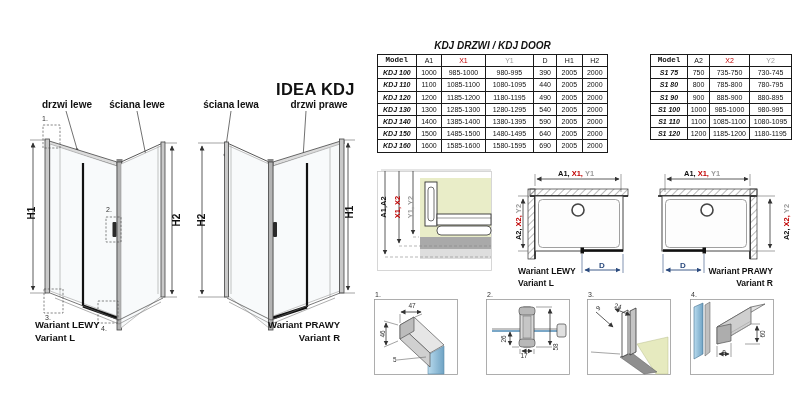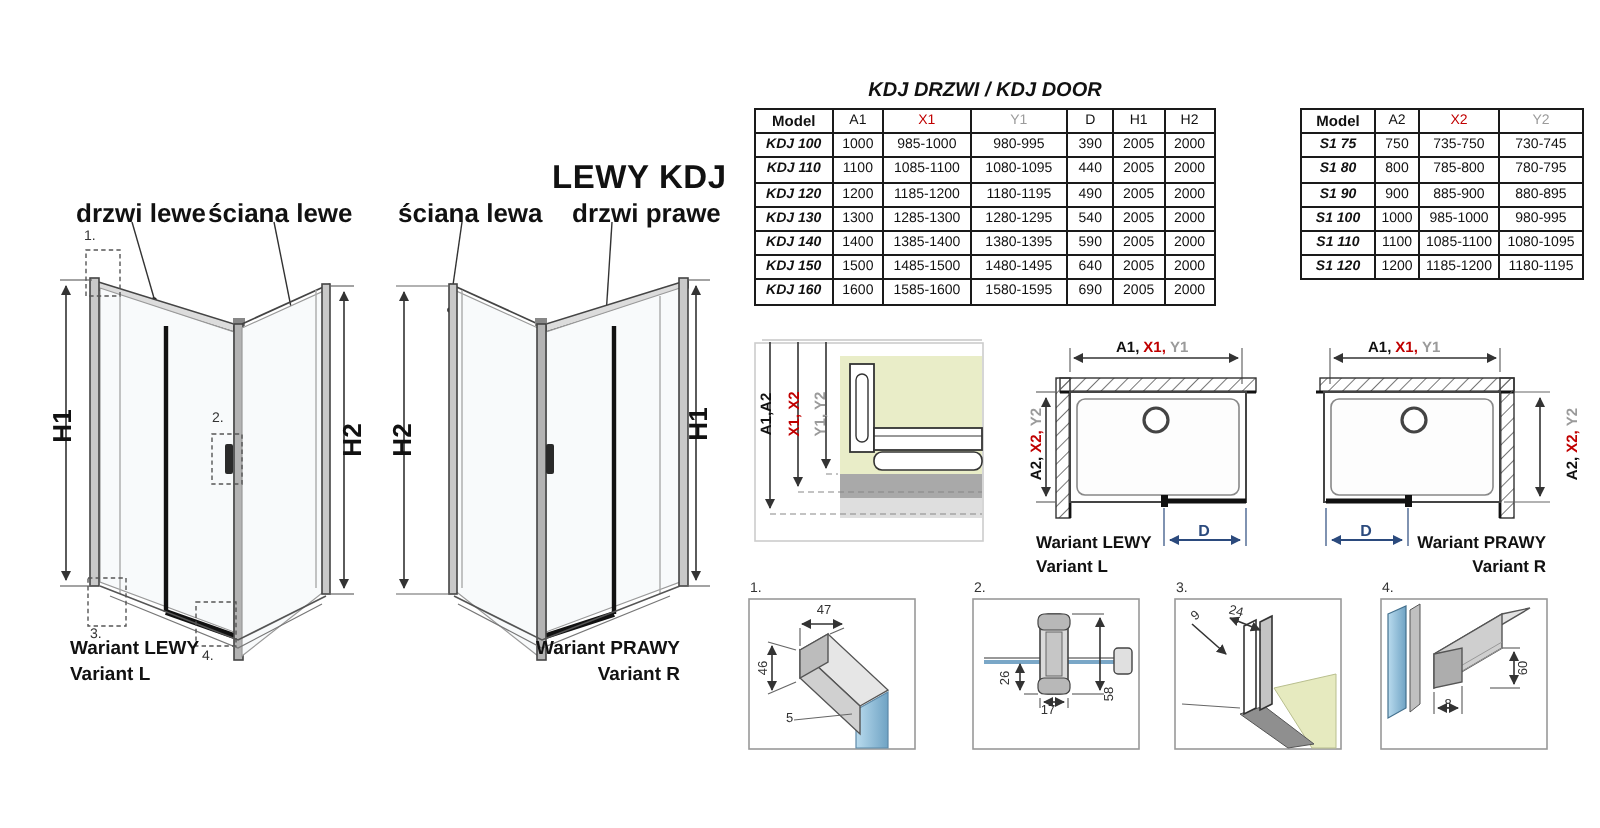--- a/index.html
+++ b/index.html
@@ -1,38 +1,38 @@
 <!DOCTYPE html>
 <html><head>
 <meta charset="utf-8">
 <style>
   html,body{margin:0;padding:0;background:#fff;}
   #page{position:relative;width:800px;height:414px;background:#fff;overflow:hidden;
         font-family:"Liberation Sans",sans-serif;color:#111;}
   .abs{position:absolute;}
-  .lbl{font-weight:bold;font-size:13px;white-space:nowrap;color:#111;}
+  .lbl{font-weight:bold;font-size:10px;white-space:nowrap;color:#111;}
   .cap{font-weight:bold;font-size:9.5px;white-space:nowrap;color:#111;}
   .cap2{font-weight:bold;font-size:8.5px;white-space:nowrap;color:#111;}
   .co{font-size:7px;color:#333;white-space:nowrap;}
   .ddim{font-size:6.5px;color:#333;white-space:nowrap;}
   .c{text-align:center;}
   .r{text-align:right;}
   .rot{transform:translate(-50%,-50%) rotate(-90deg);transform-origin:center;white-space:nowrap;}
   .rotc{position:absolute;}
   .title{font-weight:bold;font-size:16.5px;letter-spacing:0.3px;}
   .red{color:#c00000;}
   .gry{color:#9b9b9b;}
   .nvy{color:#2b4a7d;font-weight:bold;font-size:8px;}
   .dimlbl{font-weight:bold;font-size:7.5px;white-space:nowrap;display:flex;gap:2px;}
   .ttl{font-style:italic;font-weight:bold;font-size:10px;text-align:center;margin-bottom:3px;white-space:nowrap;}
   table.t{border-collapse:collapse;table-layout:fixed;width:100%;}
   table.t td,table.t th{border:1px solid #1a1a1a;font-size:7px;text-align:center;
        padding:0 1px;height:11.2px;line-height:1;overflow:hidden;white-space:nowrap;}
   table.t th{font-weight:normal;}
-  table.t th.b{font-weight:bold;font-size:7.5px;}
+  table.t th.b{font-weight:bold;font-size:7.5px;font-family:Liberation Mono, monospace;}
   table.t td.mod{font-weight:bold;font-style:italic;}
   svg .ln{stroke:#333;stroke-width:0.7;}
   svg .xln{stroke:#666;stroke-width:0.6;}
   svg .dln{stroke:#333;stroke-width:0.8;fill:none;}
   svg .nln{stroke:#2b4a7d;stroke-width:0.6;}
   svg .ndln{stroke:#2b4a7d;stroke-width:0.9;}
   svg .dash{fill:none;stroke:#555;stroke-width:0.7;stroke-dasharray:2.2,1.6;}
   svg .gdash{stroke:#888;stroke-width:0.6;stroke-dasharray:3,2;}
   svg .box{fill:#fff;stroke:#999;stroke-width:0.8;}
 </style>
@@ -116,21 +116,21 @@
   <line class="dln" x1="7" y1="61" x2="7" y2="209" marker-start="url(#mB)" marker-end="url(#mB)"></line>
   <line class="xln" x1="149" y1="55" x2="160" y2="55"></line>
       <line class="xln" x1="145" y1="208" x2="160" y2="208"></line>
   <line class="dln" x1="153" y1="58" x2="153" y2="205" marker-start="url(#mB)" marker-end="url(#mB)"></line>
 </svg>
 
 <div class="abs lbl c" style="left:38px;top:99px;width:58px">drzwi lewe</div>
 <div class="abs lbl c" style="left:104px;top:99px;width:66px">ściana lewe</div>
 <div class="abs lbl c" style="left:199px;top:99px;width:64px">ściana lewa</div>
 <div class="abs lbl c" style="left:286px;top:99px;width:66px">drzwi prawe</div>
-<div class="abs title" style="left:276px;top:80px">LEWY KDJ</div>
+<div class="abs title" style="left:276px;top:80px">IDEA KDJ</div>
 
 <div class="rotc rot lbl" style="left:31px;top:213px">H1</div>
 <div class="rotc rot lbl" style="left:176px;top:220px">H2</div>
 <div class="rotc rot lbl" style="left:201px;top:220px">H2</div>
 <div class="rotc rot lbl" style="left:349px;top:212px">H1</div>
 
 <div class="abs co" style="left:42px;top:115px">1.</div>
 <div class="abs co" style="left:106px;top:206px">2.</div>
 <div class="abs co" style="left:45px;top:314px">3.</div>
 <div class="abs co" style="left:101px;top:325px">4.</div>

